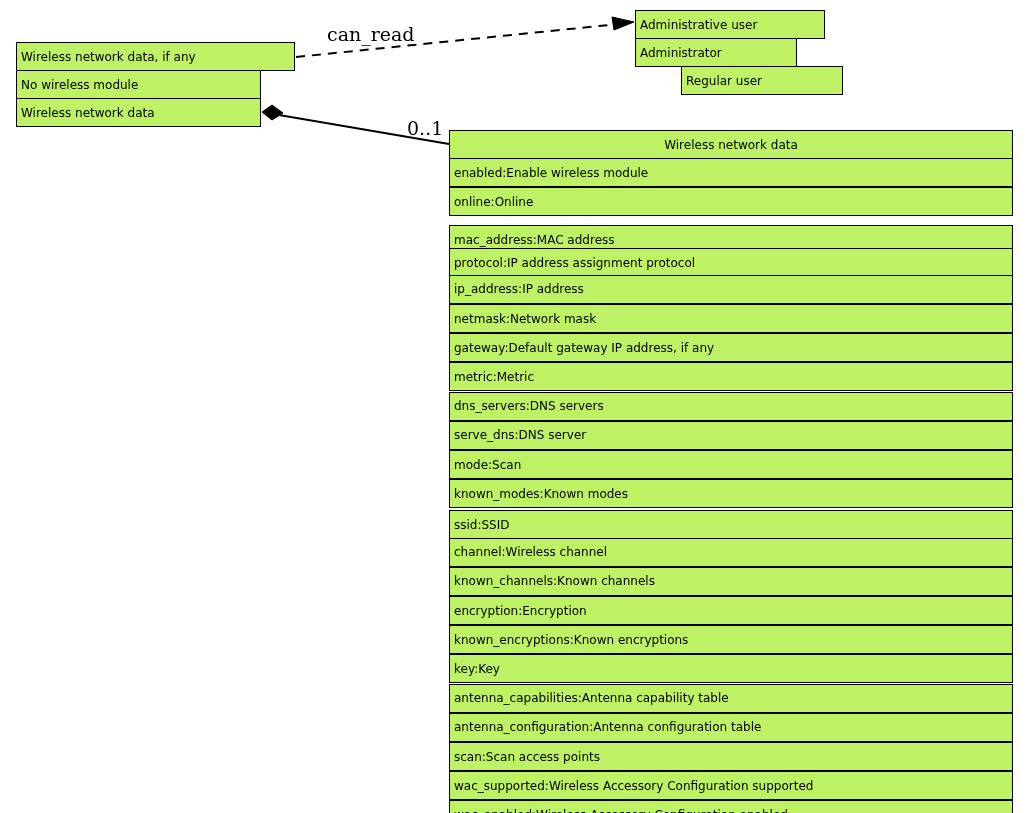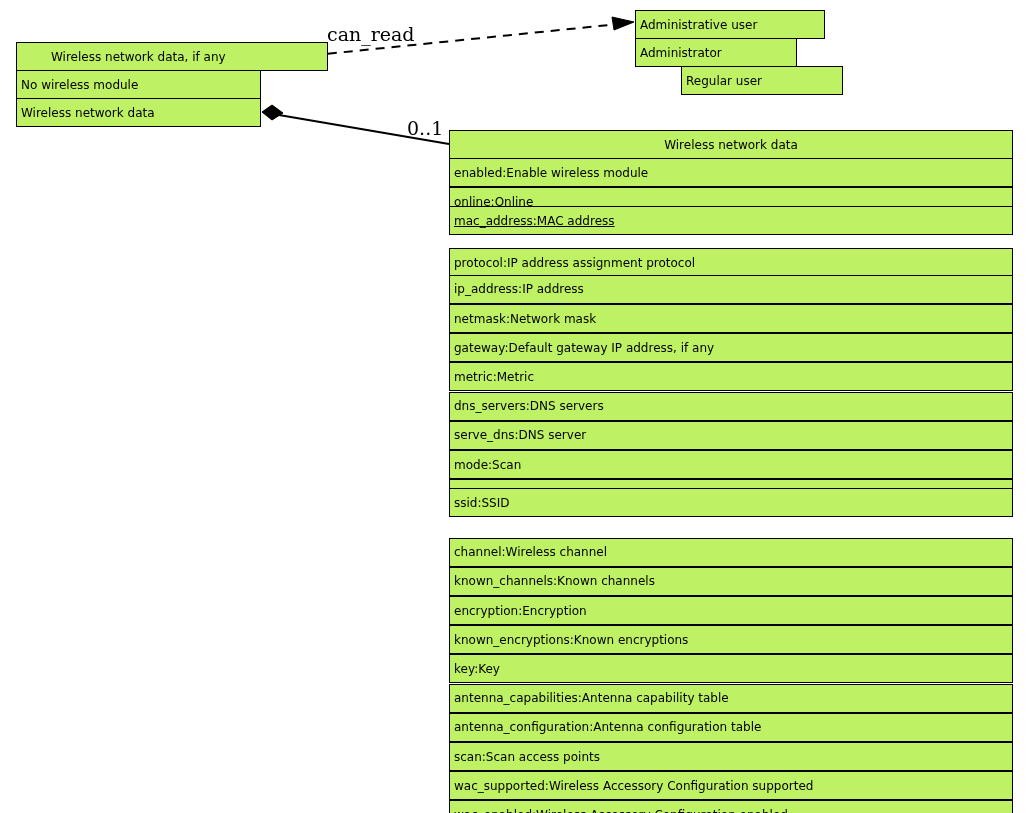--- a/index.html
+++ b/index.html
@@ -56,21 +56,21 @@
     padding-left: 4px;
     padding-right: 4px;
   }
   .uml-row.hdr-center .txt {
     padding-left: 0;
     padding-right: 0;
   }
 
   
   #box-left { left: 16px; top: 42px; }
-  #box-left .r0 { left: 0px;  top: 0px;  width: 312px; height: 29px; padding-left: 30px; }
+  #box-left .r0 { left: 0px;  top: 0px;  width: 279px; height: 29px; }
   #box-left .r1 { left: 0px;  top: 28px; width: 245px; height: 29px; }
   #box-left .r2 { left: 0px;  top: 56px; width: 245px; height: 29px; }
 
   
   #box-user { left: 635px; top: 10px; }
   #box-user .r0 { left: 0px; top: 0px;  width: 190px; height: 29px; }
   #box-user .r1 { left: 0px; top: 28px; width: 162px; height: 29px; }
   #box-user .r2 { left: 0px; top: 56px; width: 162px; height: 29px; margin-left: 46px; }
 
   
@@ -139,21 +139,21 @@
     <div class="uml-row hdr-center mrow" style="top:0px">
       <span class="txt">Wireless network data</span>
     </div>
 
   <div class="uml-row mrow" style="top: 28px;">
         <span class="txt">enabled:Enable wireless module</span>
       </div>
       <div class="uml-row mrow" style="top: 57.2px;">
         <span class="txt">online:Online</span>
       </div>
-      <div class="uml-row mrow" style="top: 76px; text-decoration: underline;">
+      <div class="uml-row mrow" style="top: 95px;">
         <span class="txt">mac_address:MAC address</span>
       </div>
       <div class="uml-row mrow" style="top: 118px;">
         <span class="txt">protocol:IP address assignment protocol</span>
       </div>
       <div class="uml-row mrow" style="top: 144.8px;">
         <span class="txt">ip_address:IP address</span>
       </div>
       <div class="uml-row mrow" style="top: 174px;">
         <span class="txt">netmask:Network mask</span>
@@ -169,21 +169,21 @@
       </div>
       <div class="uml-row mrow" style="top: 290.8px;">
         <span class="txt">serve_dns:DNS server</span>
       </div>
       <div class="uml-row mrow" style="top: 320px;">
         <span class="txt">mode:Scan</span>
       </div>
       <div class="uml-row mrow" style="top: 349.2px;">
         <span class="txt">known_modes:Known modes</span>
       </div>
-      <div class="uml-row mrow" style="top: 358px;">
+      <div class="uml-row mrow" style="top: 380px;">
         <span class="txt">ssid:SSID</span>
       </div>
       <div class="uml-row mrow" style="top: 407.6px;">
         <span class="txt">channel:Wireless channel</span>
       </div>
       <div class="uml-row mrow" style="top: 436.8px;">
         <span class="txt">known_channels:Known channels</span>
       </div>
       <div class="uml-row mrow" style="top: 466px;">
         <span class="txt">encryption:Encryption</span>

